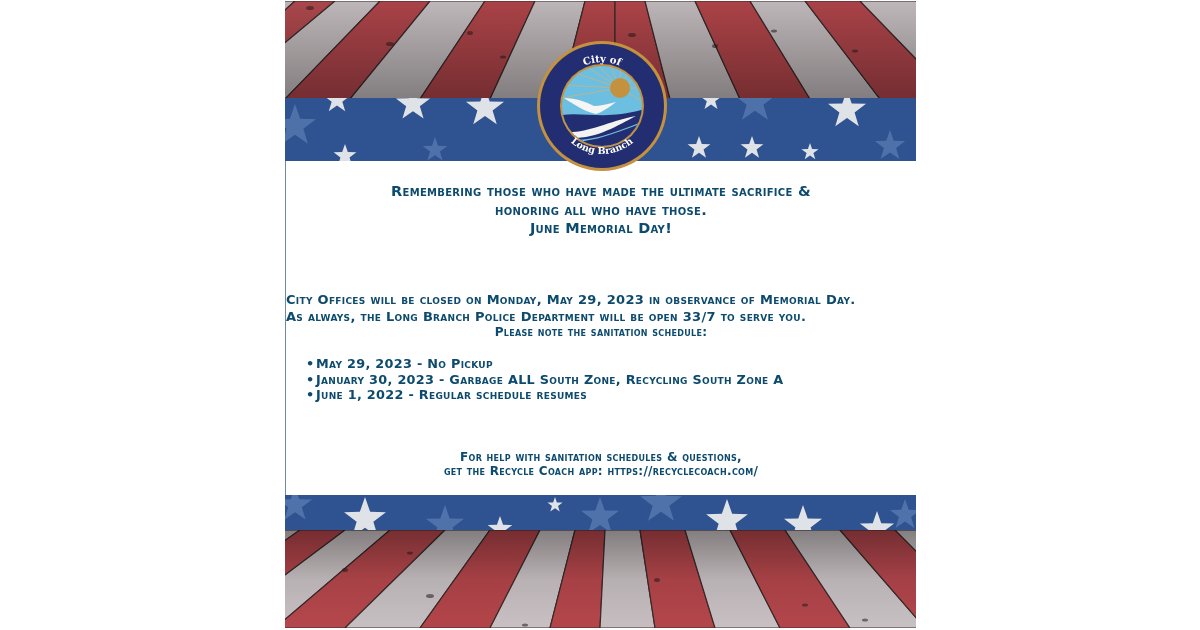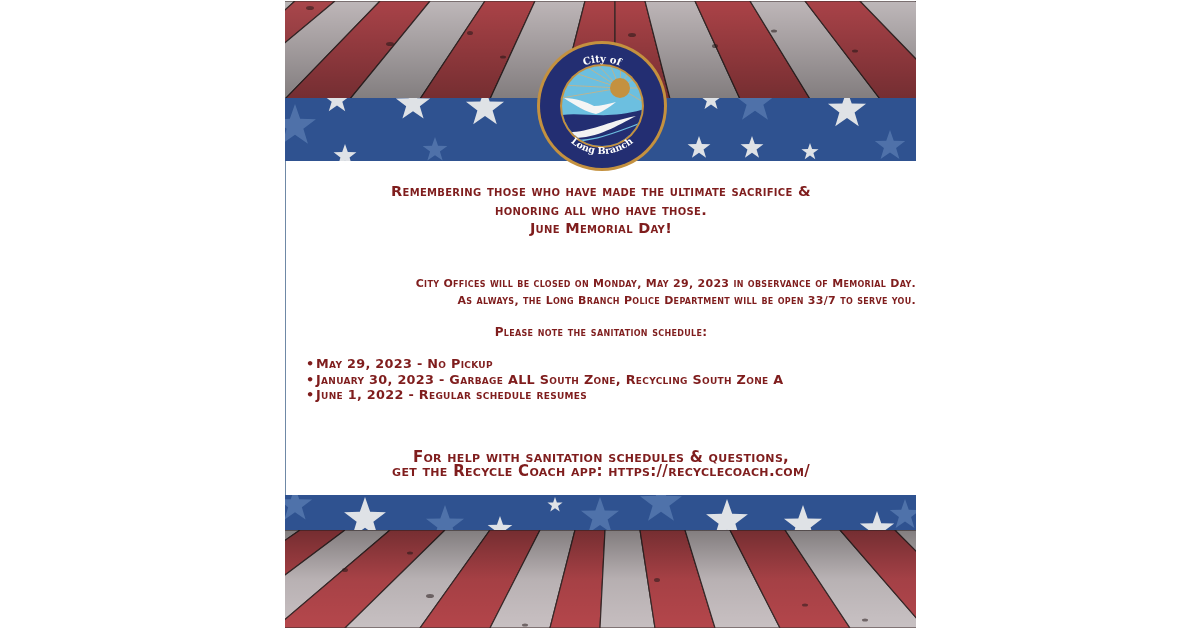--- a/index.html
+++ b/index.html
@@ -57,38 +57,38 @@
       top: 160px;
       width: 631px;
       height: 334px;
       background: #ffffff;
       border-left: 1px solid #6f89a6;
       box-sizing: border-box;
     }
     .txt {
       font-family: "DejaVu Sans", sans-serif;
       font-weight: bold;
-      color: #7f1d1d;
+      color: #0c4a6e;
       font-variant: small-caps;
       letter-spacing: 0.3px;
     }
     .headline {
       position: absolute;
       left: 0; right: 0;
       top: 21px;
       text-align: center;
       font-size: 14.5px;
       line-height: 18.5px;
     }
     .notice {
       position: absolute;
       left: 0; right: 0;
-      top: 114px;
-      text-align: right;
-      font-size: 11px;
+      top: 130px;
+      text-align: left;
+      font-size: 13px;
       line-height: 17px;
     }
     .schedule-title {
       position: absolute;
       left: 0; right: 0;
       top: 163px;
       text-align: center;
       font-size: 12px;
       line-height: 16px;
     }
@@ -102,21 +102,21 @@
       font-size: 12.8px;
       line-height: 15.5px;
     }
     .schedule-list li { white-space: nowrap; }
     .schedule-list .bullet { display: inline-block; width: 10px; }
     .help {
       position: absolute;
       left: 0; right: 0;
       top: 290px;
       text-align: center;
-      font-size: 15px;
+      font-size: 12px;
       line-height: 13.5px;
     }
     .seal {
       position: absolute;
       left: 251px;
       top: 39px;
       width: 132px;
       height: 132px;
     }
     .seal svg { display: block; }

